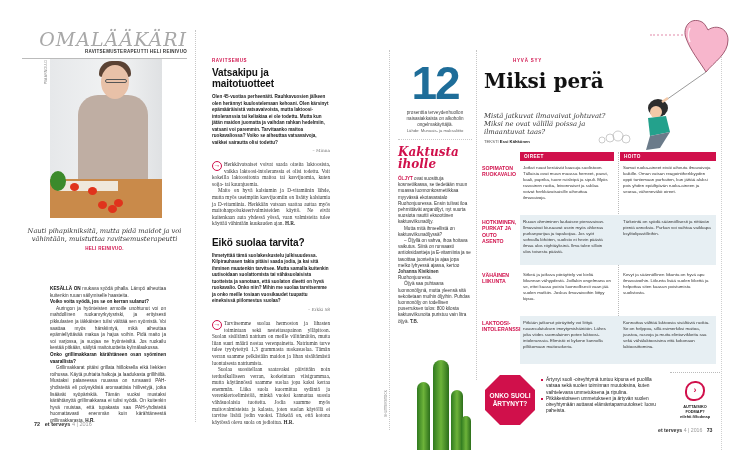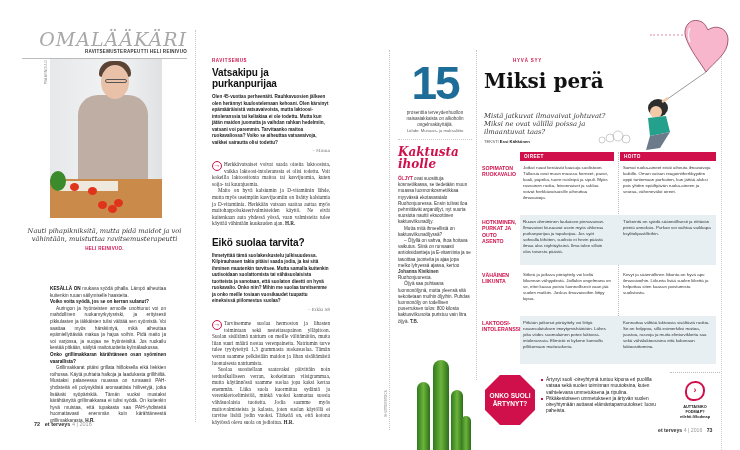--- a/index.html
+++ b/index.html
@@ -136,21 +136,21 @@
   <div class="folio-left">
     <b>72</b>&nbsp;&nbsp;
     <b>et terveys</b>
     <span class="muted">4</span><span class="muted"> | </span><span class="muted">2016</span>
   </div>
 
   <div class="vdivider" style="left:195px;top:30px;height:392px"></div>
 
   <div class="col2">
     <div class="kicker">RAVITSEMUS</div>
-    <div class="h2">Vatsakipu ja purkanpurijaa</div>
+    <div class="h2">Vatsakipu ja maitotuotteet</div>
     <div class="lead">Olen 45-vuotias perheenäiti. Rauhkavuosien jälkeen olen herännyt kuulostelemaan kehoani. Olen kärsinyt epämääräisistä vatsavaivoista, mutta laktoosi-intoleranssia tai keliakiaa ei ole todettu. Mutta kun jätän maidon juomatta ja vaihdan rahkan hedelmiin, vatsani voi paremmin. Tarvitaanko maitoa ruokavaliossa? Voiko se aiheuttaa vatsavaivoja, vaikkei sairautta olisi todettu?</div>
     <div class="signed">– Minna</div>
     <div class="serif-body" style="margin-top:8px">
       <p><span class="arrow-badge">→</span><span>Herkkävatsaiset voivat saada oireita laktoosista, vaikka laktoosi-intoleranssia ei olisi todettu. Voit kokeilla laktoositonta maitoa tai kasvijuomia, kuten soija- tai kaurajuomia.</span></p>
       <p class="indent"><span>Maito on hyvä kalsiumin ja D-vitamiinin lähde, mutta myös useimpiin kasvijuomiin on lisätty kalsiumia ja D-vitamiinia. Herkkään vatsaan saattaa auttaa myös maitohappobakteerivalmisteiden käyttö. Ne eivät kuitenkaan auta yhdessä yössä, vaan valmisteita tulee käyttää vähintään kuukauden ajan.</span> <b>H.R.</b></p>
     </div>
 
     <div class="sec">
       <div class="h2">Eikö suolaa tarvita?</div>
       <div class="lead">Ihmetyttää tämä suolakeskustelu julkisuudessa. Kilpirauhasen takia pitäisi saada jodia, ja kai sitä ihminen muutenkin tarvitsee. Mutta samalla kuitenkin uutisoidaan suolattomista tai vähäsuolaisista tuotteista ja sanotaan, että suolaton dieetti on hyvä ruokavalio. Onko niin? Mihin me suolaa tarvitsemme ja onko meille tosiaan vuosikaudet tuupattu eineksissä piilomestus suolaa?</div>
@@ -160,21 +160,21 @@
         <p class="indent"><span>Suolaa suositellaan saatavaksi päivittäin noin terdusfkalliseen verran, korkeintaan viisigrammaa, mutta käytännössä saamme suolaa jopa kaksi kertaa enemmän. Liika suola kuormittaa sydäntä ja verenkiertoelimistöä, minkä vuoksi kannattaa suosia vähäsuolaisia tuotteita. Jodia saamme myös maitovalmisteista ja kalasta, joten suolan käytöllä ei tarvitse lisätä jodin vuoksi. Tärkeää on, että kotona käytössä oleva suola on jodioitua.</span> <b>H.R.</b></p>
       </div>
     </div>
   </div>
 </div>
 
 <div class="vdivider" style="left:389px;top:50px;height:380px"></div>
 <div class="vdivider" style="left:476px;top:50px;height:330px"></div>
 
 <div class="col3">
-  <div class="ten">15</div>
+  <div class="ten">12</div>
   <div class="ten-text">prosenttia terveydenhuollon naisasiakkaista on alkoholin ongelmakäyttäjiä.</div>
   <div class="ten-src">Lähde: Munuais- ja maksaliitto</div>
   <div class="hdot"></div>
   <div class="kaktus-title">
     <span>Kaktusta</span><br>
     <span>iholle</span>
   </div>
   <div class="kaktus-body">
     <p><span class="lead-in">ÖLJYT</span><span> ovat suosittuja kosmetiikassa, se tiedetään muun muassa luonnonkosmetiikkaa myyvässä ekotavaratalo Ruohonjuuressa. Ensin tulivat iloa pehmittävät arganöljyt, nyt suurta suosiota nauttii eksoottinen kaktusviikunaöljy.</span></p>
     <p class="indent">Mutta mitä ihmeellistä on kaktusviikunaöljyssä?</p>

